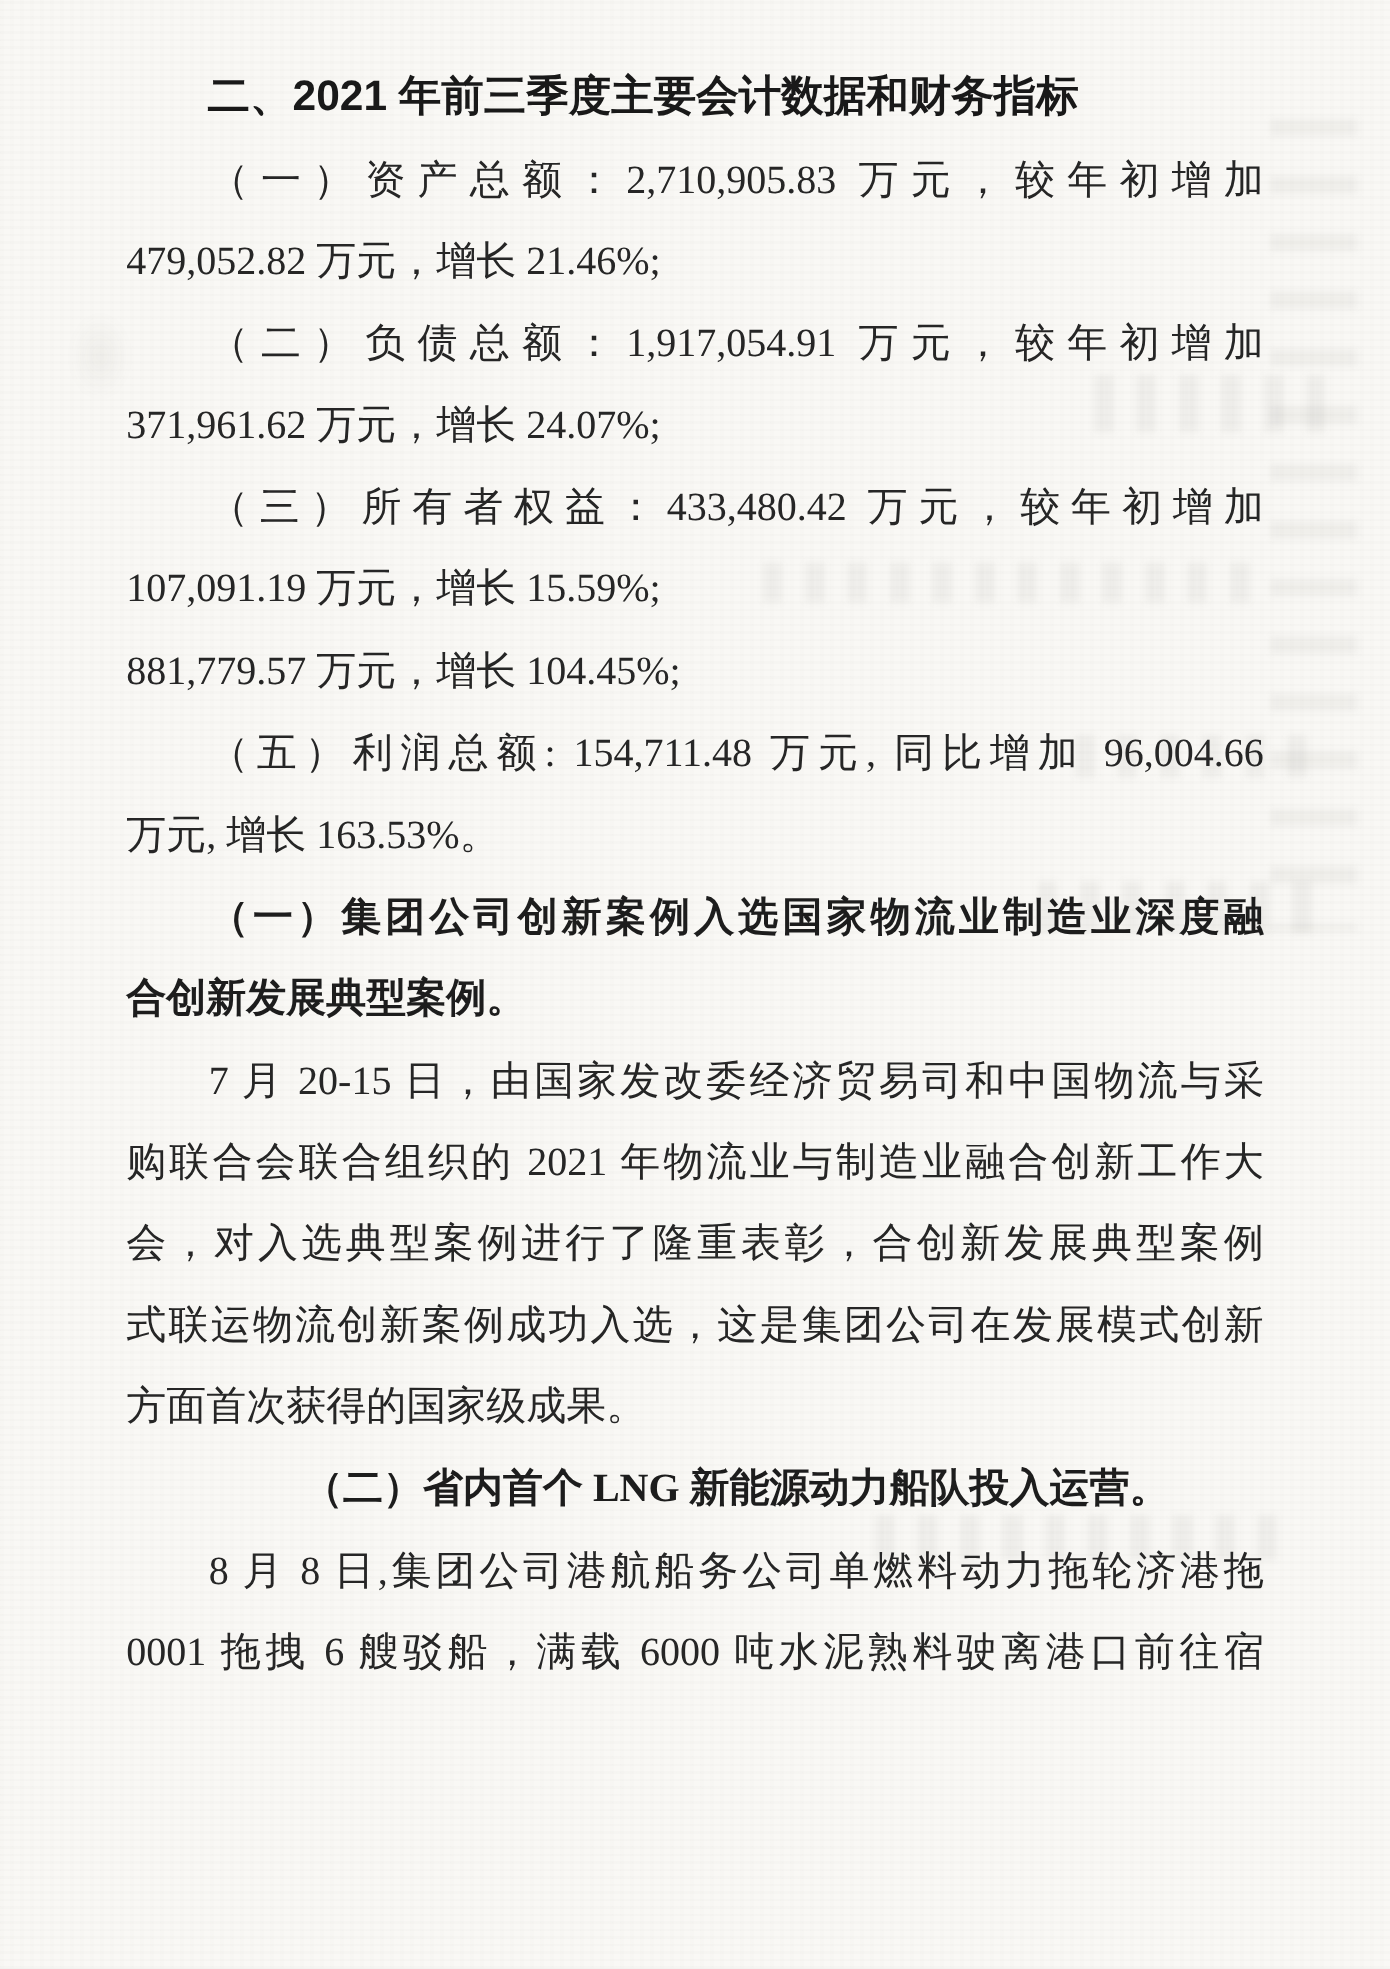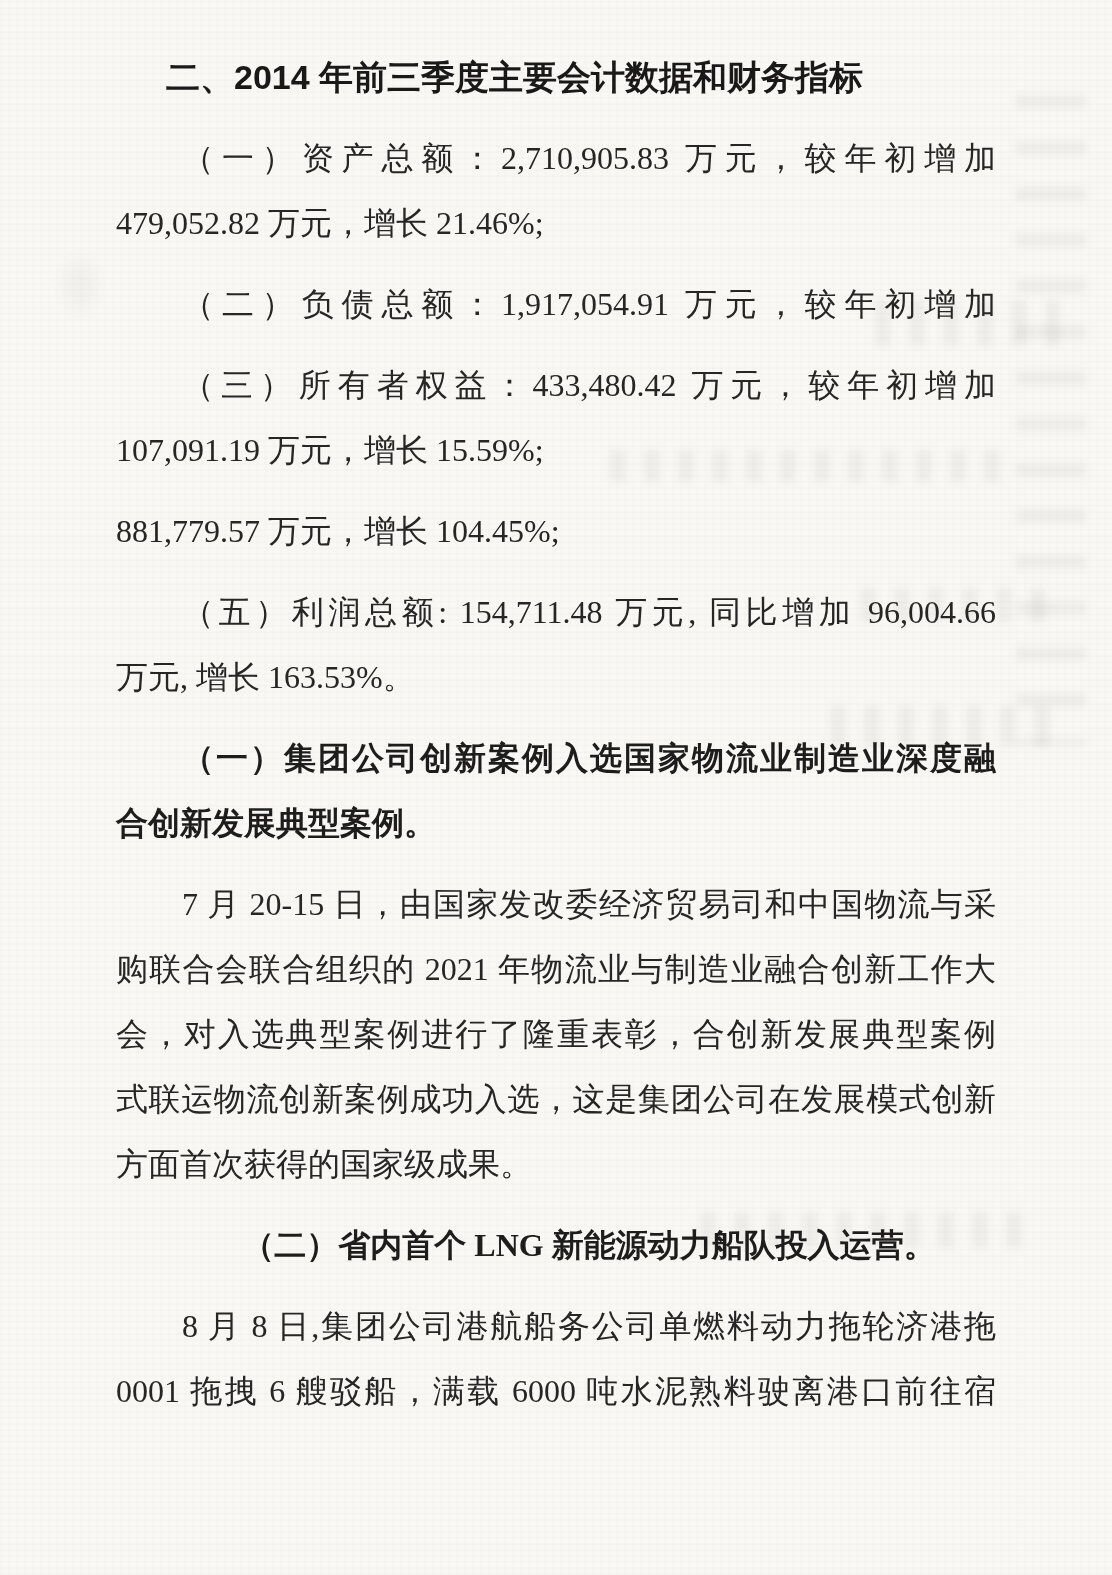--- a/index.html
+++ b/index.html
@@ -34,21 +34,21 @@
     font-size: 32px;
     line-height: 65px;
     height: 65px;
     white-space: normal;
   }
   .jl {               
     text-align: justify;
     text-align-last: justify;
   }
   .fl { text-indent: 66px; text-align: center; }     
-  .para { margin: 16px; }
+  .para { margin: 1px; }
   .bold-sub .ln { font-weight: 700; color: #1d1d1d; }
   .hd {
     display: block;
     font-family: "Liberation Sans", "DejaVu Sans", sans-serif;
     font-weight: 700;
     font-size: 34px;
     line-height: 65px;
     height: 65px;
     text-indent: 66px;
     white-space: nowrap;
@@ -80,29 +80,30 @@
   <div class="art art-col" style="left:1016px; top:95px;  width:70px;  height:650px;"></div>
   <div class="art art-row" style="left:875px;  top:300px; width:185px; height:46px;"></div>
   <div class="art art-row" style="left:610px;  top:450px; width:400px; height:32px;"></div>
   <div class="art art-row" style="left:860px;  top:588px; width:200px; height:34px;"></div>
   <div class="art art-row" style="left:830px;  top:705px; width:230px; height:42px;"></div>
   <div class="art art-blob" style="left:55px;   top:250px; width:50px;  height:70px;"></div>
   <div class="art art-row" style="left:700px;  top:1212px;width:330px; height:36px;"></div>
 
   <div class="content">
 
-    <div class="hd">二、2014 年前三季度主要会计数据和财务指标</div>
+    <div class="hd">二、2021 年前三季度主要会计数据和财务指标</div>
 
     <div class="para">
       <div class="ln jl fl">（一）资产总额：2,710,905.83 万元，较年初增加</div>
       <div class="ln">479,052.82 万元，增长 21.46%;</div>
     </div>
 
     <div class="para">
       <div class="ln jl fl">（二）负债总额：1,917,054.91 万元，较年初增加</div>
+      <div class="ln">371,961.62 万元，增长 24.07%;</div>
     </div>
 
     <div class="para">
       <div class="ln jl fl">（三）所有者权益：433,480.42 万元，较年初增加</div>
       <div class="ln">107,091.19 万元，增长 15.59%;</div>
     </div>
 
     <div class="para">
       <div class="ln">881,779.57 万元，增长 104.45%;</div>
     </div>

